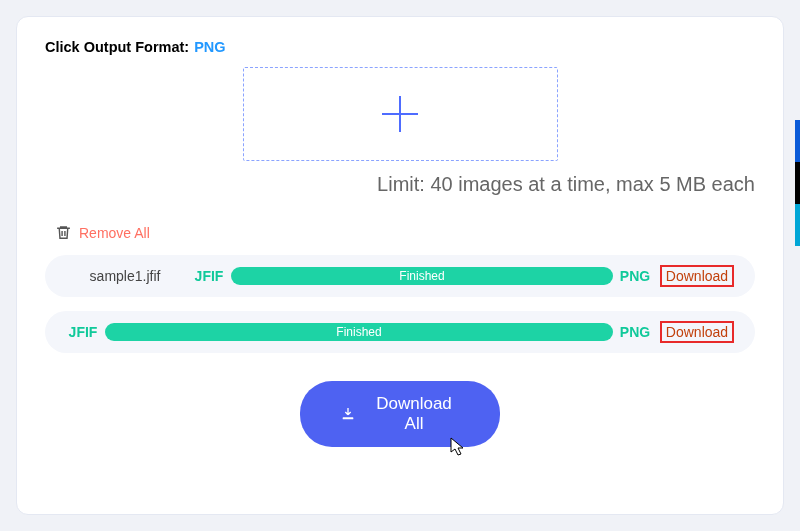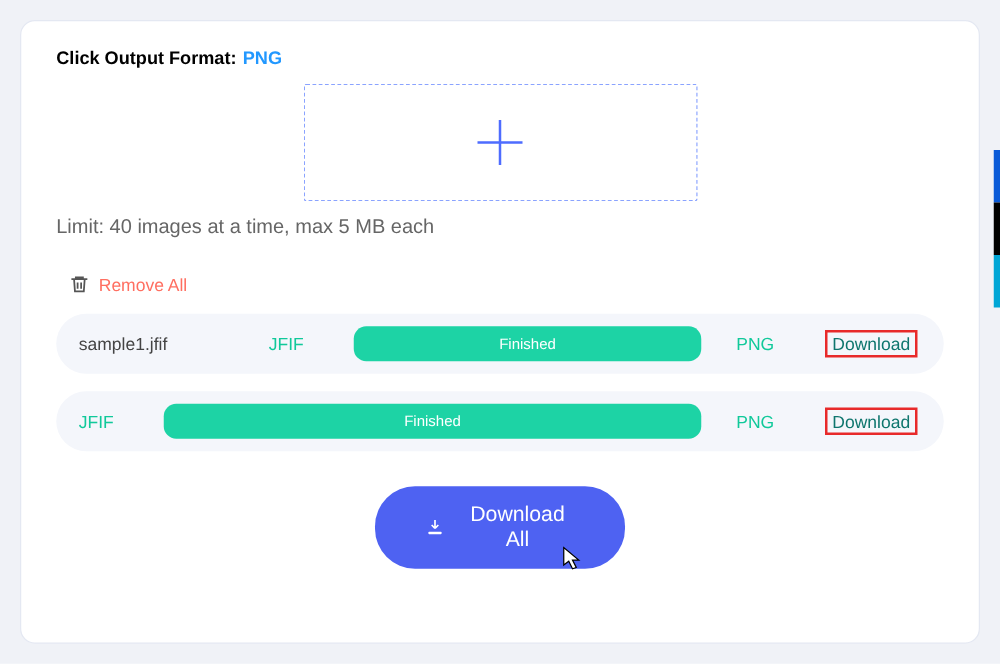--- a/index.html
+++ b/index.html
@@ -6,30 +6,30 @@
     body { background: #f0f2f7; width: 800px; height: 531px; overflow: hidden; }
     .card { background: #fff; margin: 16px; border-radius: 12px; padding: 22px 28px 28px; height: calc(531px - 32px); border: 1px solid #e4e8f2; position: relative; }
     .format-line { font-size: 14.5px; font-weight: 700; color: #000; display: flex; align-items: center; gap: 5px; }
     .format-value { color: #2298ff; font-weight: 700; }
     .dropzone { margin: 12px auto 0; width: 315px; height: 94px; border: 1.5px dashed #8aa3ff; border-radius: 2px; display: flex; align-items: center; justify-content: center; cursor: pointer; }
     .plus { width: 40px; height: 40px; position: relative; }
     .plus::before, .plus::after { content:""; position:absolute; background:#4e6cff; }
     .plus::before { left:50%; top:2px; width:2px; height:36px; transform:translateX(-50%); }
     .plus::after  { top:50%; left:2px; height:2px; width:36px; transform:translateY(-50%); }
     .click-label { text-align:center; margin-top:20px; font-size:21px; color:#333; }
-    .limit-label { text-align:left; margin-top:12px; font-size:16px; color:#666; }
+    .limit-label { text-align:right; margin-top:12px; font-size:20px; color:#666; }
     .remove-all { display:inline-flex; align-items:center; gap:7px; color:#ff6f61; font-size:14px; margin-top:28px; margin-left:10px; cursor:pointer;text-align:center; }
     .trash svg { display:block; }
     .rows { margin-top:10px; }
-    .row { display:flex; align-items:center; background:#f4f6fb; border-radius:24px; padding:10px 18px; margin-bottom:14px; gap:28px; }
+    .row { display:flex; align-items:center; background:#f4f6fb; border-radius:24px; padding:10px 18px; margin-bottom:14px; gap:2px;text-align:center; }
     .filename { flex:0 0 124px; font-size:14px; color:#444; }
-    .fmt { flex:0 0 40px; font-size:14px; color:#10c99a; font-weight:400; }
-    .progress-wrap { flex:1; height:28px; background:#1dd3a5; border-radius:10px; display:flex; align-items:center; justify-content:center; color:#fff; font-size:12px; font-weight:500; }
+    .fmt { flex:0 0 40px; font-size:14px; color:#10c99a; font-weight:700; }
+    .progress-wrap { flex:1; height:18px; background:#1dd3a5; border-radius:10px; display:flex; align-items:center; justify-content:center; color:#fff; font-size:12px; font-weight:500; }
     .dlwrap { flex:0 0 80px; display:flex; justify-content:center; }
-    .dl { color:#0f766e; font-size:14px; cursor:pointer; border:2px solid #e82a2a; padding:1px 4px; }
+    .dl { color:#c2410c; font-size:14px; cursor:pointer; border:2px solid #e82a2a; padding:1px 4px; }
     .download-all { margin:14px auto 0; display:flex; align-items:center; justify-content:center; gap:12px; background:#4e62f2; color:#fff; border:none; border-radius:32px; padding:13px 40px; font-size:17px; cursor:pointer; width:200px; position:relative; }
     .dl-icon { width:16px; height:16px; display:inline-block; position:relative; }
     .dl-icon svg { display:block; }
     .center { display:flex; justify-content:center; }
     .cursor { position:absolute; left:450px; top:437px; }
     .sidebar-strip { position:absolute; right:0; top:120px; width:5px; }
     .strip-blue { height:42px; background:#0b5bd8; }
     .strip-blk  { height:42px; background:#000; }
     .strip-cyan { height:42px; background:#00a6d6; }
   </style>

